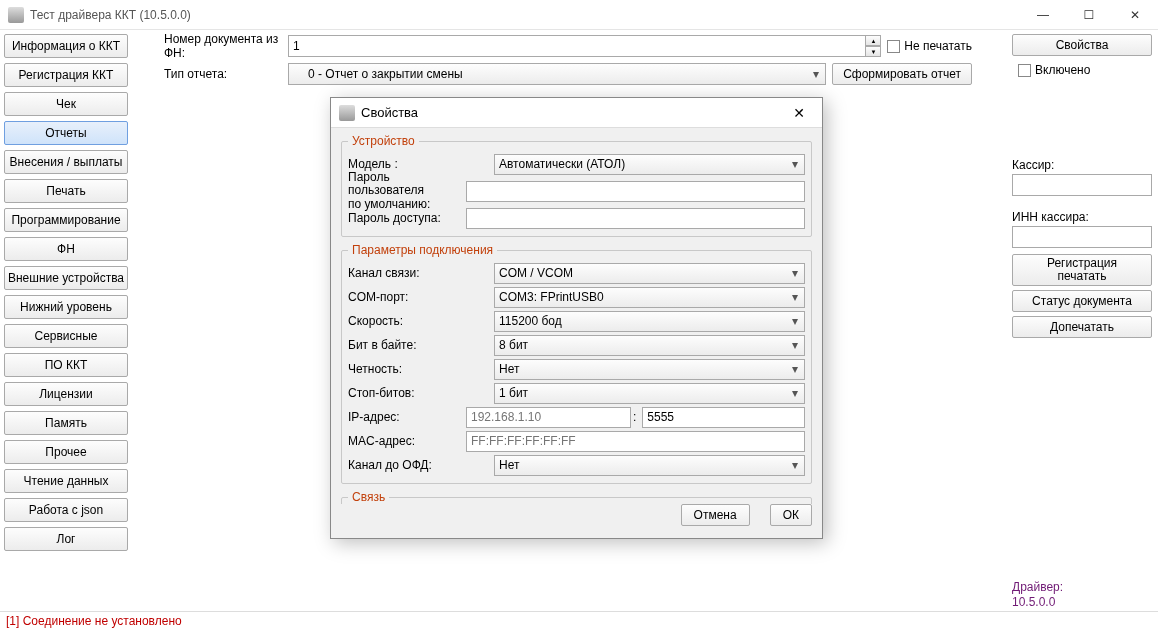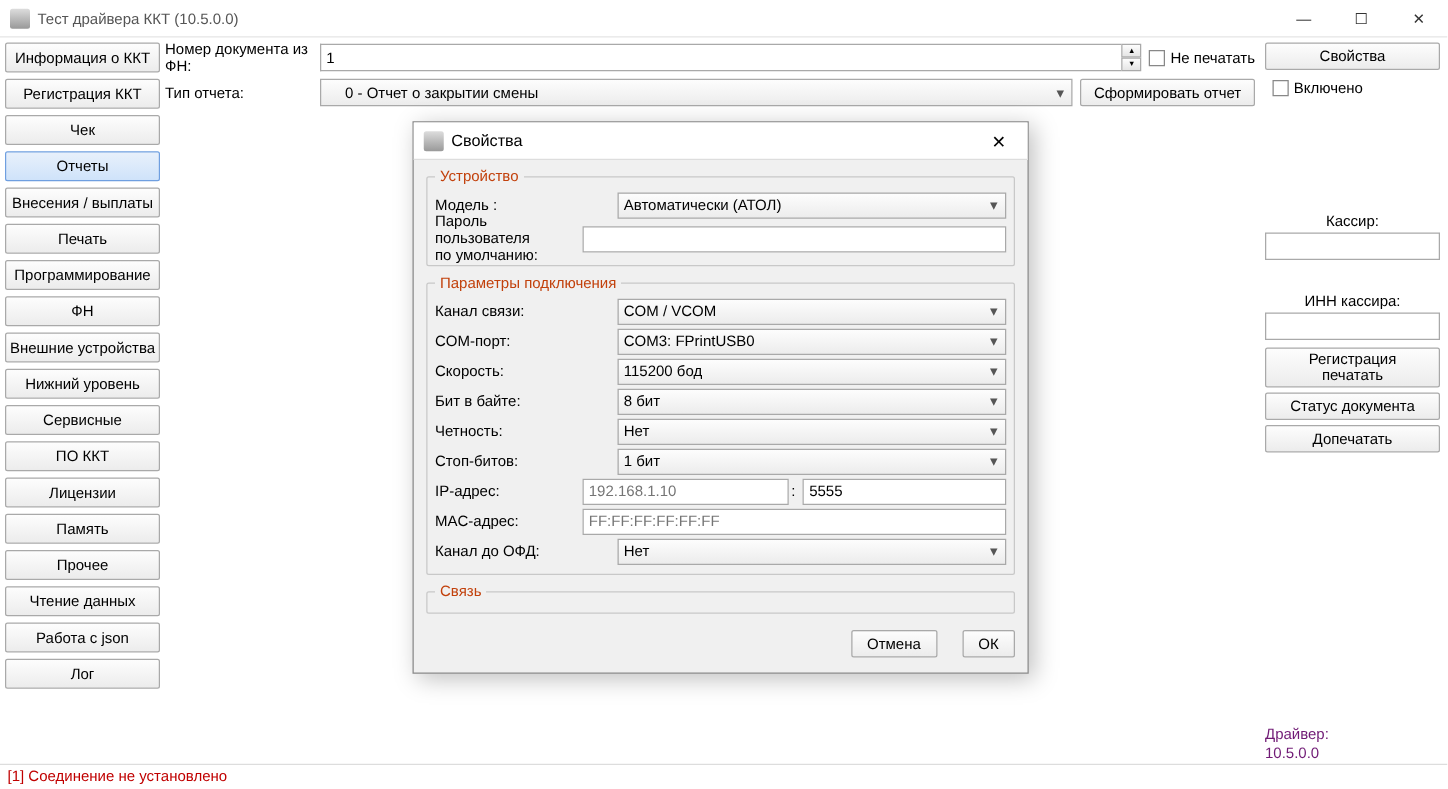--- a/index.html
+++ b/index.html
@@ -5,21 +5,21 @@
   * { box-sizing: border-box; font-family: "Segoe UI", Tahoma, sans-serif; font-size: 12px; }
   html, body { margin: 0; padding: 0; width: 1158px; height: 631px; background: #fff; overflow: hidden; }
 
   
   .titlebar { height: 30px; display: flex; align-items: center; padding: 0 0 0 8px; border-bottom: 1px solid #e5e5e5; color: #555; }
   .titlebar .app-icon { width: 16px; height: 16px; background: linear-gradient(#ddd,#999); border-radius: 2px; margin-right: 6px; display:inline-block;}
   .titlebar .title { flex: 1; }
   .titlebar .ctl { width: 46px; height: 30px; display: flex; align-items: center; justify-content: center; color: #333; }
 
   
-  .main { display: flex; height: 581px; }
+  .main { display: flex; height: 581px; gap: 32px; }
   .leftcol { width: 132px; padding: 4px 4px 0 4px; }
   .leftcol .navbtn {
     width: 124px; height: 24px; margin-bottom: 5px;
     background: linear-gradient(#fdfdfd,#ececec);
     border: 1px solid #a9a9a9; border-radius: 2px;
     display: flex; align-items: center; justify-content: center;
     cursor: pointer;
   }
   .leftcol .navbtn.active { background: linear-gradient(#e8f0fb,#cfe3fa); border-color:#6f9fe0; }
 
@@ -44,21 +44,21 @@
 
   .rightcol { width: 148px; padding: 4px 6px 0 2px; display:flex; flex-direction:column; }
   .rightcol .bigbtn {
     height:22px; width:100%;
     background: linear-gradient(#fdfdfd,#ececec);
     border:1px solid #a9a9a9; border-radius:2px;
     display:flex; align-items:center; justify-content:center; cursor:pointer;
     margin-bottom:4px;
   }
   .rightcol .chkrow{ display:flex; align-items:center; height:20px; margin-bottom:4px;}
-  .rightcol .fieldlbl{ margin-top:20px;text-align:center; }
+  .rightcol .fieldlbl{ margin-top:8px; }
   .rightcol input.txt{ width:100%; height:22px; border:1px solid #a9a9a9; padding:0 4px; margin:2px 0 6px 0;}
   .rightcol .spacer{ flex:1; }
   .driver-ver{ color:#701a75; line-height:1.3; margin-top:4px;}
 
   
   .statusbar { height:20px; border-top:1px solid #ddd; padding:2px 6px; background:#fff;}
   .statusbar .conn-err{ color:#c00000; }
 
   
   .dialog {
@@ -191,20 +191,24 @@
             <span>Автоматически (АТОЛ)</span>
           </div>
       </div>
       <div class="frow" style="height:30px">
         <span class="flbl twoline">
           <div>Пароль пользователя</div>
           <div>по умолчанию:</div>
         </span>
         <input class="fedit" type="text" value="" style="">
       </div>
+      <div class="frow">
+        <span class="flbl">Пароль доступа:</span>
+        <input class="fedit" type="text" value="" style="">
+      </div>
     </fieldset>
 
     <fieldset class="grp">
       <legend>Параметры подключения</legend>
       <div class="frow">
           <span class="flbl">Канал связи:</span>
           <div class="fctrl select">
             <span>COM / VCOM</span>
           </div>
         </div>

